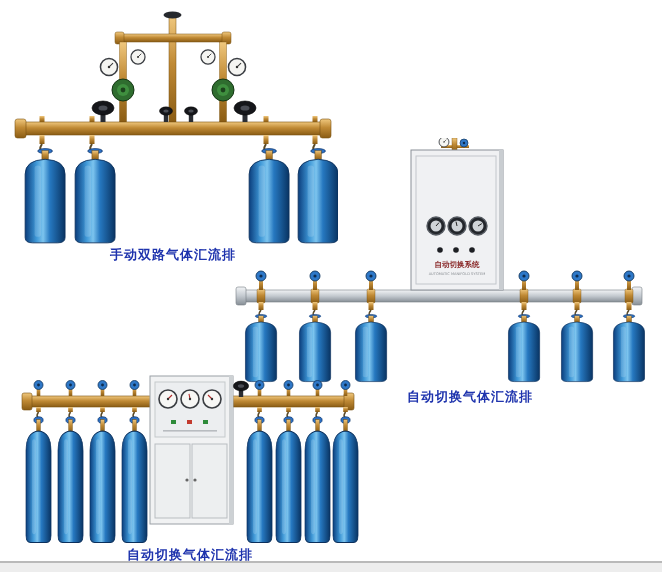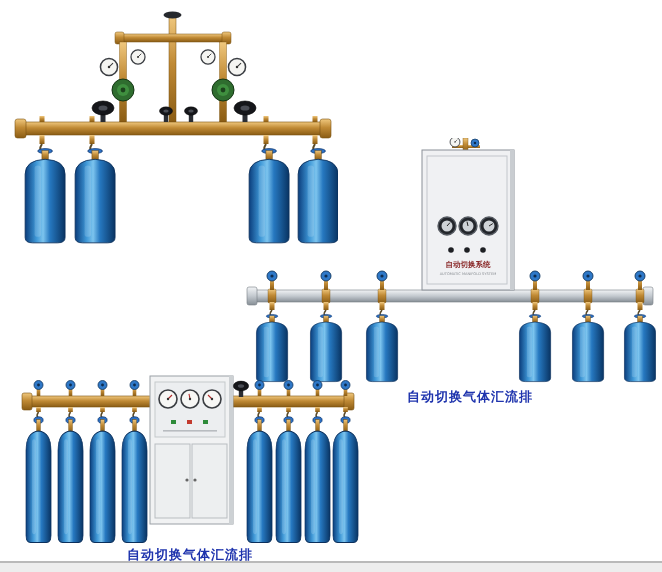--- a/index.html
+++ b/index.html
@@ -135,22 +135,23 @@
         <use href="#symCyl" transform="translate(238,142) scale(1.05,0.87)"></use>
       </g>
       <g>
         <rect x="304.5" y="110" width="5" height="6" fill="url(#gBrass)"></rect>
         <rect x="304.5" y="129" width="5" height="9" fill="url(#gBrass)"></rect>
         <path d="M307,138 C302,146 309,143 310,149" stroke="#5a4a28" stroke-width="2" fill="none"></path>
         <use href="#symCyl" transform="translate(287,142) scale(1.05,0.87)"></use>
       </g>
     </svg>
   </div>
-
-  <div class="product" style="left:244px;top:138px;">
+  <div class="caption" style="left:8px;top:246px;width:330px;">手动双路气体汇流排</div>
+
+  <div class="product" style="left:233px;top:138px;">
     <svg viewBox="0 0 412 248" width="412" height="248">
 
       <g>
         <rect x="8" y="152" width="396" height="12" fill="url(#gSilver)" stroke="#767d84" stroke-width="0.6"></rect>
         <rect x="3" y="149" width="10" height="18" rx="2" fill="url(#gSilver)" stroke="#767d84" stroke-width="0.6"></rect>
         <rect x="399" y="149" width="10" height="18" rx="2" fill="url(#gSilver)" stroke="#767d84" stroke-width="0.6"></rect>
       </g>
 
       <g>
         <rect x="24" y="151" width="8" height="14" rx="1.5" fill="url(#gBrass)" stroke="#7a5210" stroke-width="0.4"></rect>

